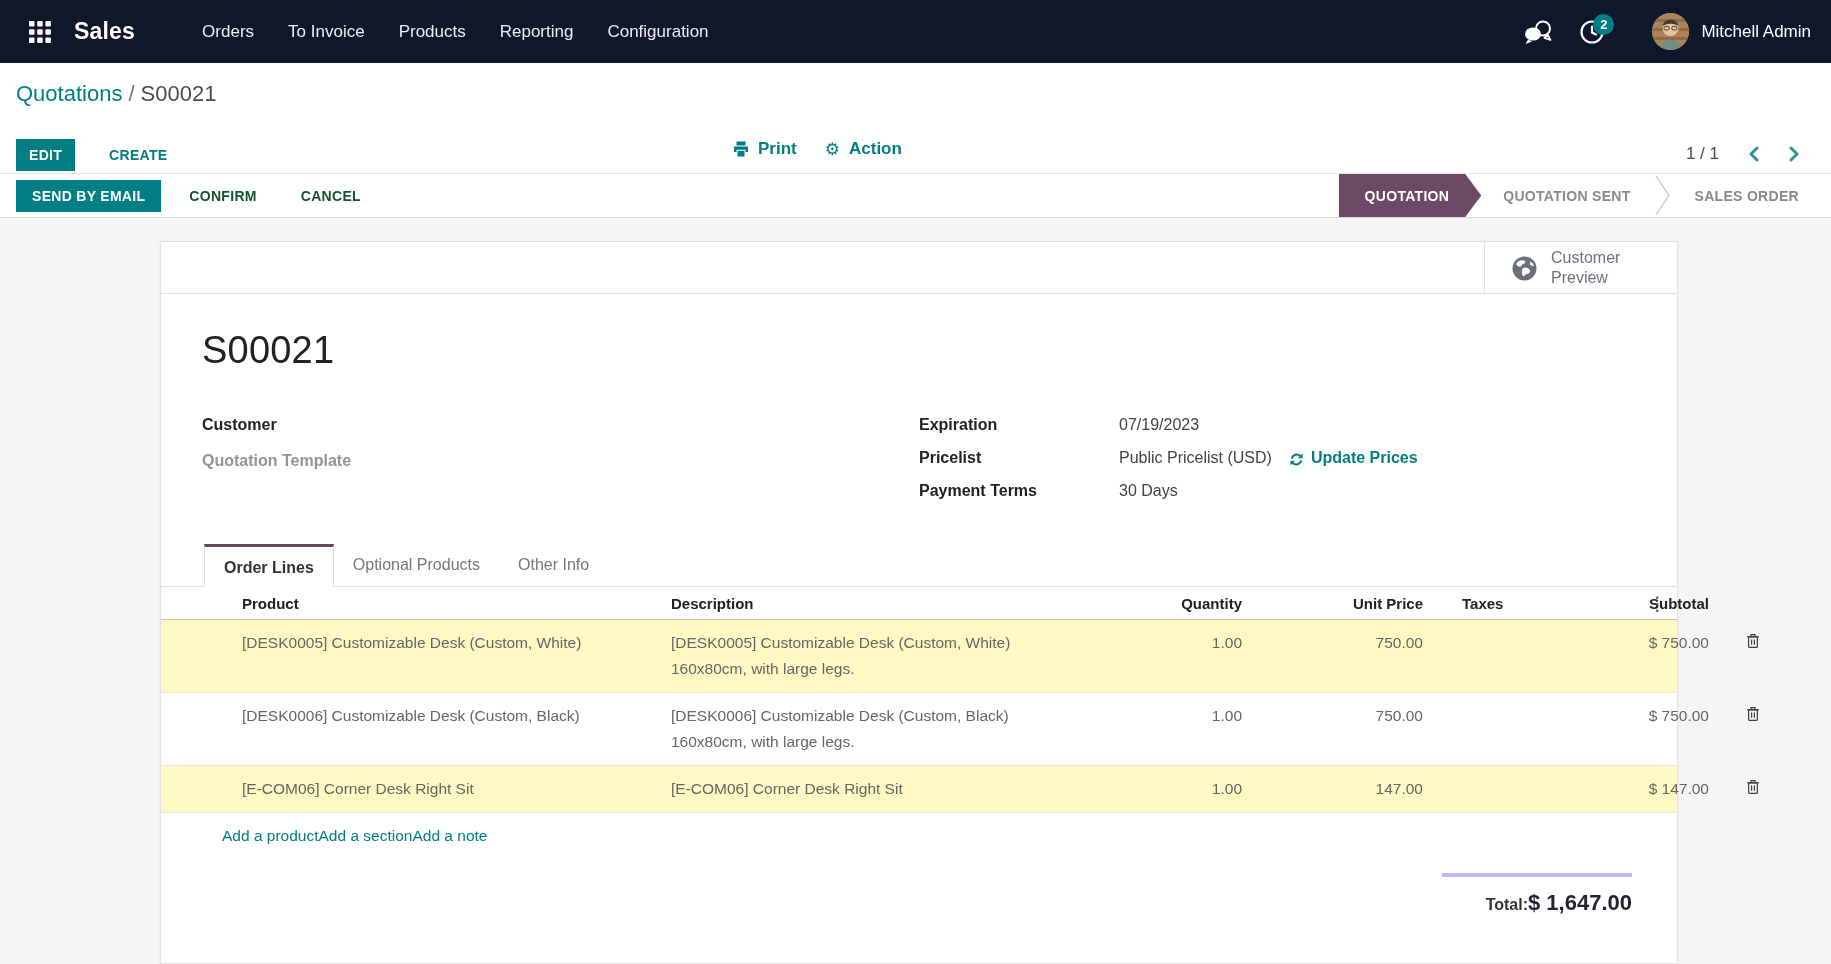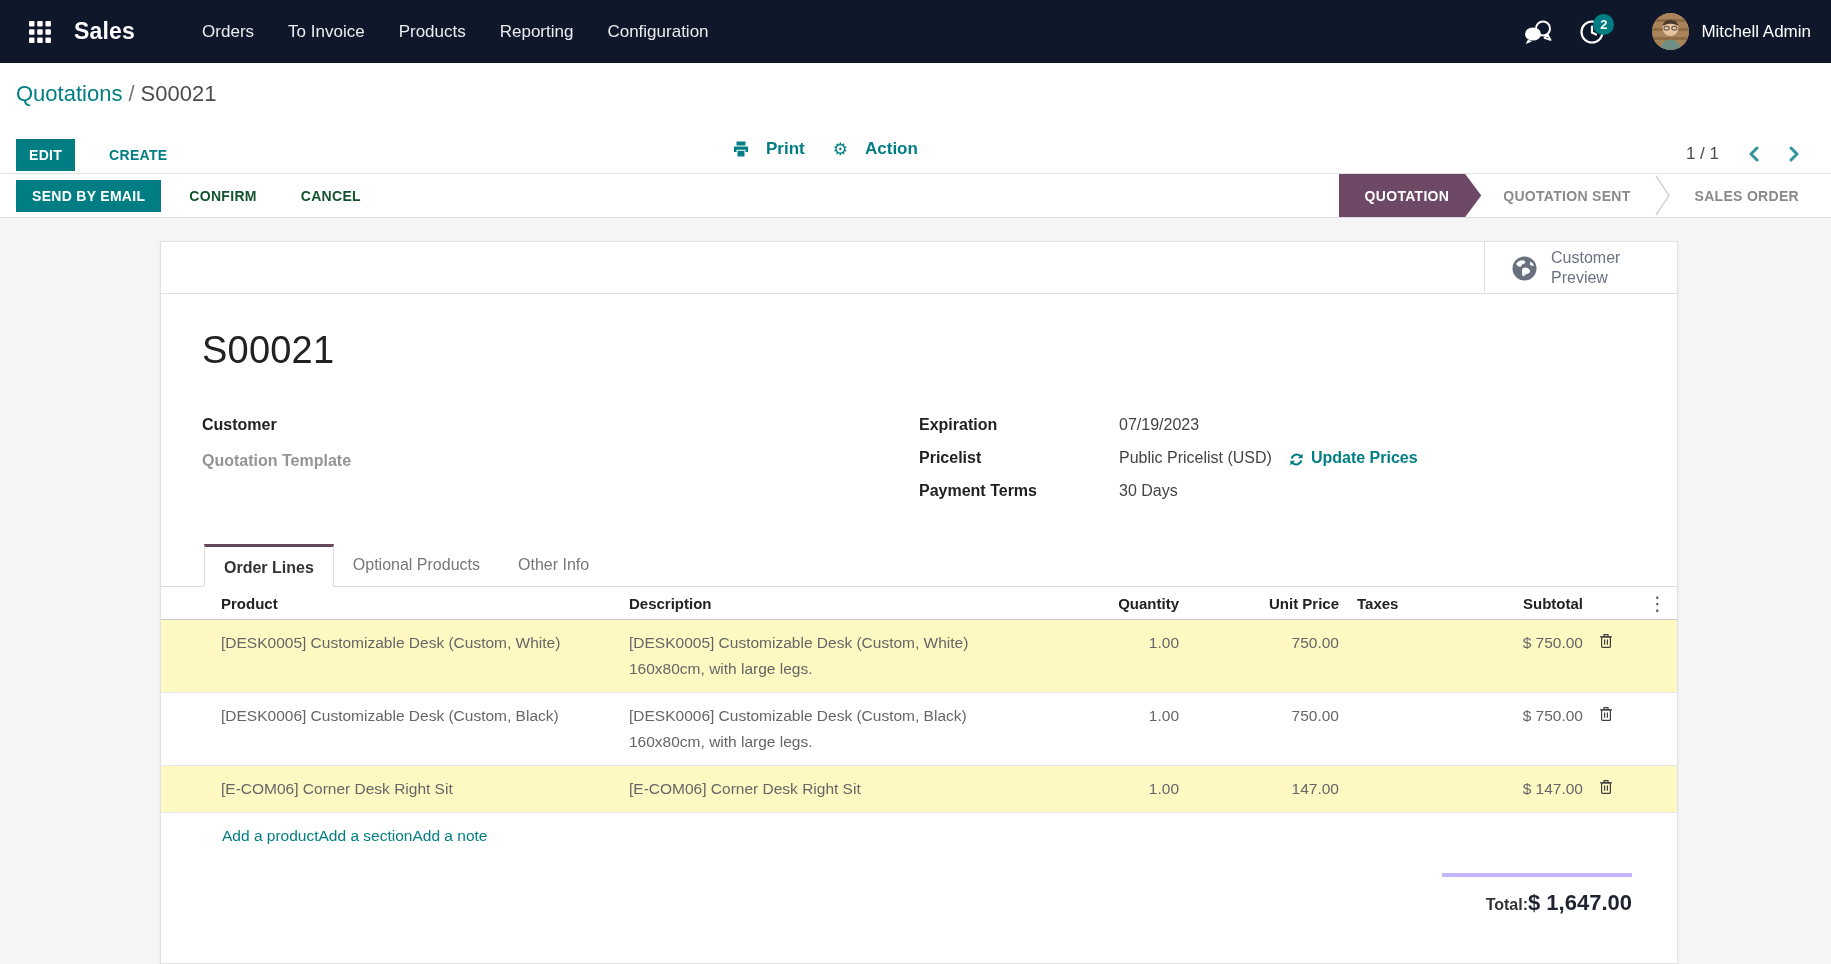--- a/index.html
+++ b/index.html
@@ -24,21 +24,21 @@
   .control-panel { background:#fff; height:110px; padding:18px 16px 0 16px; }
   .breadcrumb { font-size:22px; line-height:26px; }
   .bc-parent { color:#017E84; cursor:pointer; }
   .bc-sep { color:#777; padding:0 6px; }
   .bc-current { color:#4c4c4c; }
   .cp-row { display:flex; align-items:flex-start; margin-top:32px; position:relative; height:34px; }
   .btn { border:none; font-family:inherit; cursor:pointer; background:none; }
   .btn-primary { background:#017E84; color:#fff; font-size:14px; font-weight:700; padding:8px 13px; letter-spacing:.3px; }
   .btn-link-strong { color:#017E84; font-size:14px; font-weight:700; letter-spacing:.3px; padding:8px 14px; margin-left:20px; }
   .cp-center { position:absolute; left:717px; display:flex; align-items:center; gap:28px; }
-  .cp-action-link { display:flex; align-items:center; gap:17px; color:#017E84; font-size:17px; font-weight:700; cursor:pointer; }
+  .cp-action-link { display:flex; align-items:center; gap:9px; color:#017E84; font-size:17px; font-weight:700; cursor:pointer; }
   .gear-glyph { font-family:"DejaVu Sans", sans-serif; font-size:17px; font-weight:400; line-height:1; }
   .pager { margin-left:auto; display:flex; align-items:center; gap:10px; padding-right:6px; }
   .pager-count { font-size:17px; color:#4c4c4c; margin-right:10px; }
   .pager-btn { width:30px; height:30px; display:flex; align-items:center; justify-content:center; cursor:pointer; }
 
   
   .statusbar { height:45px; background:#fff; border-top:1px solid #e3e3e3; border-bottom:1px solid #dcdcdc; display:flex; align-items:center; padding-left:16px; }
   .sb-btn-primary { background:#017E84; color:#fff; font-size:14px; font-weight:700; padding:8px 16px; letter-spacing:.3px; }
   .sb-btn-link { color:#14532d; font-size:14px; font-weight:700; letter-spacing:.3px; padding:8px 16px; margin-left:12px; }
   .steps { margin-left:auto; display:flex; align-items:stretch; height:43px; padding-right:10px; }
@@ -69,21 +69,21 @@
   .muted-label { color:#949494; font-size:16px; font-weight:700; margin-top:18px; }
   .pricelist-row { display:flex; align-items:center; gap:9px; }
   .update-prices { display:flex; align-items:flex-end; gap:7px; color:#017E84; font-weight:700; font-size:16px; cursor:pointer; margin-left:8px; }
 
   
   .tabs { display:flex; align-items:flex-end; border-bottom:1px solid #ddd; margin-top:28px; padding-left:43px; height:44px; }
   .tab { font-size:16px; color:#777; padding:0 19px; height:43px; line-height:41px; cursor:pointer; margin-bottom:-1px; white-space:nowrap; }
   .tab-active { color:#333; font-weight:700; background:#fff; border:1px solid #ddd; border-bottom:1px solid #fff; border-top:3px solid #65485C; }
 
   
-  .olines-grid { display:grid; grid-template-columns:60px 408px 470px 80px 160px 122px 122px 46px 1fr; align-items:start; }
+  .olines-grid { display:grid; grid-template-columns:60px 408px 470px 80px 160px 122px 122px 46px 1fr; align-items:start;gap:21px; }
   .ol-header { border-bottom:1px solid #c7c7c7; position:relative; }
   .ol-header > div { font-size:15px; font-weight:700; color:#222; padding:8px 0 7px 0; }
   .h-right { text-align:right; }
   .h-taxes { padding-left:18px !important; }
   .kebab { position:absolute; right:10px; top:5px; font-size:19px; color:#555; cursor:pointer; font-family:"DejaVu Sans", sans-serif; }
   .oline { border-bottom:1px solid #e6e6e6; cursor:pointer; }
   .oline.stripe { background:#fef9c3; }
   .oline > div { padding-top:10px; padding-bottom:10px; font-size:15.5px; color:#666; line-height:26px; }
   .cell-product { color:#017E84; }
   .cell-desc { color:#555; }

